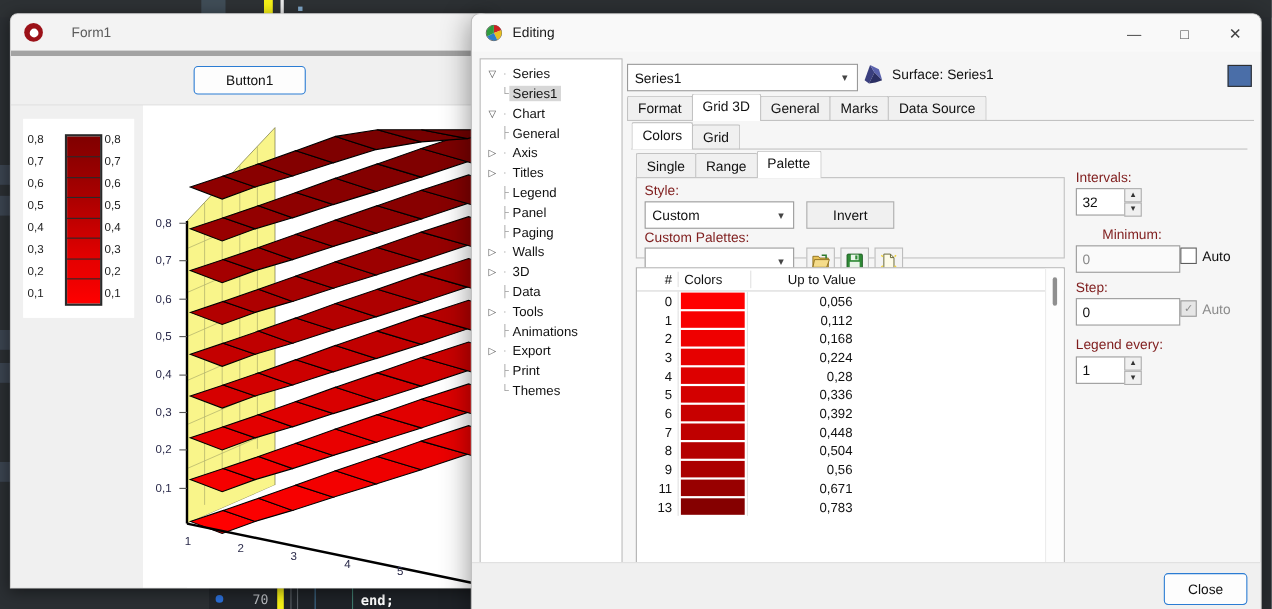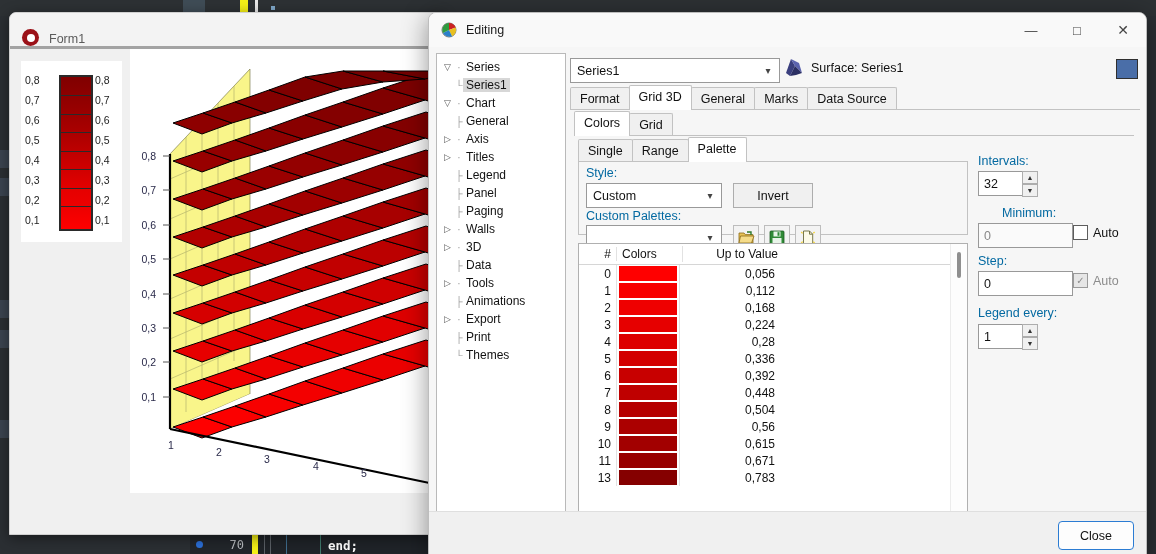--- a/index.html
+++ b/index.html
@@ -39,22 +39,22 @@
 
   
   #form1{
     position:absolute;left:9px;top:12px;width:434px;height:521px;
     background:#f0f0f0;border:1px solid #d0d0d0;
     border-radius:7px 7px 0 0;
     box-shadow:0 3px 14px rgba(0,0,0,.45);
     overflow:hidden;
   }
   #form1 .titlebar{
-    height:33px;background:#f3f3f3;border-bottom:3px solid #a3a3a3;
-    display:flex;align-items:flex-end;padding-left:12px;gap:10px;
+    height:33px;background:#f3f3f3;border-bottom:5px solid #a3a3a3;
+    display:flex;align-items:center;padding-left:12px;gap:26px;
   }
   #form1 .title-text{color:#5b5b5b;font-size:12.5px;}
   .delphi-icon{width:17px;height:17px;border-radius:50%;background:#9b1118;
      display:flex;align-items:center;justify-content:center;}
   .delphi-icon .inner{width:8px;height:8px;border-radius:50%;background:#fff;}
   #form1 .toolbar{height:44px;display:flex;align-items:center;justify-content:center;
      border-bottom:1px solid #dcdcdc;background:#f0f0f0;}
   .btn1{
     min-width:72px;padding:5px 14px;background:#fdfdfd;border:1px solid #2b7cd3;
     border-radius:4px;font-size:12.5px;color:#111;text-align:center;
@@ -127,21 +127,21 @@
   .tab{
     border:1px solid #c2c2c2;border-bottom:none;background:#f0f0f0;
     padding:4px 9px 4px;font-size:12.5px;color:#111;margin-right:-1px;
     border-radius:2px 2px 0 0;
   }
   .tab.active{background:#fff;padding-bottom:6px;position:relative;z-index:3;}
   .tabline{position:absolute;height:1px;background:#c2c2c2;}
 
   .panelbox{position:absolute;border:1px solid #c2c2c2;background:#f6f6f6;}
 
-  .flabel{position:absolute;font-size:12.5px;color:#0369a1;}
+  .flabel{position:absolute;font-size:12.5px;color:#7f1d1d;}
   .tbox{position:absolute;background:#fff;border:1px solid #999;height:23px;
      display:flex;align-items:center;padding-left:5px;font-size:12.5px;color:#111;}
   .tbox.grey{color:#888;background:#fafafa;}
   .btnstd{position:absolute;background:#f0f0f0;border:1px solid #adadad;
      display:flex;align-items:center;justify-content:center;font-size:12.5px;color:#111;}
   .spin{position:absolute;width:16px;height:23px;}
   .spin div{height:11px;border:1px solid #adadad;background:#f0f0f0;
      display:flex;align-items:center;justify-content:center;font-size:7px;color:#333;}
   .chk{position:absolute;display:flex;align-items:center;gap:5px;font-size:12.5px;color:#111;}
   .chkbox{width:13px;height:13px;border:1px solid #5d5d5d;background:#fff;}
@@ -210,20 +210,23 @@
   <div class="codeln" style="top:33px;left:145px;">AddXYZ(x, t</div>
   <div class="codeln kw" style="top:51px;left:138px;">end;</div>
 </div>
 
 <div id="form1">
   <div class="titlebar">
     <div class="delphi-icon">
         <div class="inner"></div>
       </div>
     <div class="title-text">Form1</div>
+  </div>
+  <div class="toolbar">
+    <div class="btn1">Button1</div>
   </div>
 
   <div class="canvas">
 
     <div class="legendbox">
       <div class="legend-bar">
         <div class="sep" style="top:18px;"></div>
           <div class="sep" style="top:37px;"></div>
         <div class="sep" style="top:55px;"></div>
           <div class="sep" style="top:74px;"></div>
@@ -635,27 +638,20 @@
               <div class="c-val">0,504</div>
             </div>
             <div class="grow">
               <div class="c-idx">9</div>
               <div class="c-col">
                 <div class="sw" style="background: rgb(171, 0, 0);"></div>
               </div>
               <div class="c-val">0,56</div>
             </div>
             <div class="grow">
-              <div class="c-idx">10</div>
-              <div class="c-col">
-                <div class="sw" style="background: rgb(162, 0, 0);"></div>
-              </div>
-              <div class="c-val">0,615</div>
-            </div>
-            <div class="grow">
               <div class="c-idx">11</div>
               <div class="c-col">
                 <div class="sw" style="background: rgb(152, 0, 0);"></div>
               </div>
               <div class="c-val">0,671</div>
             </div>
             <div class="grow">
               <div class="c-idx">13</div>
               <div class="c-col">
                 <div class="sw" style="background: rgb(133, 0, 0);"></div>

